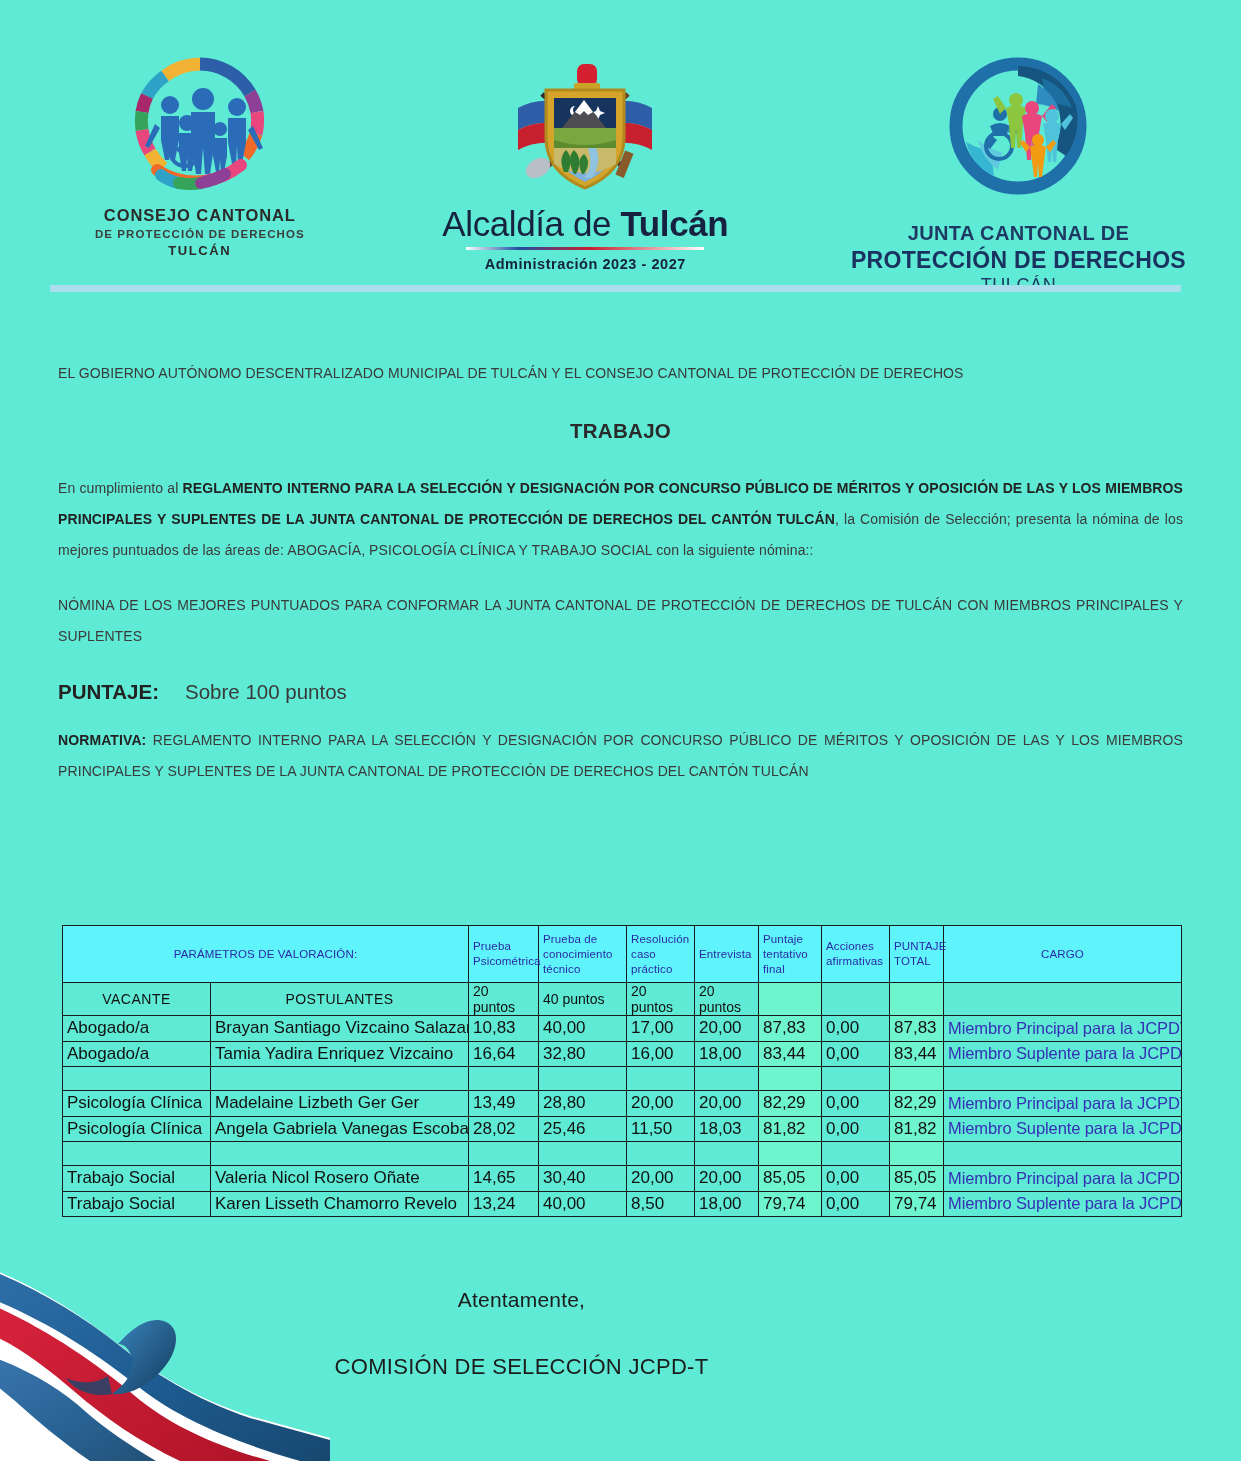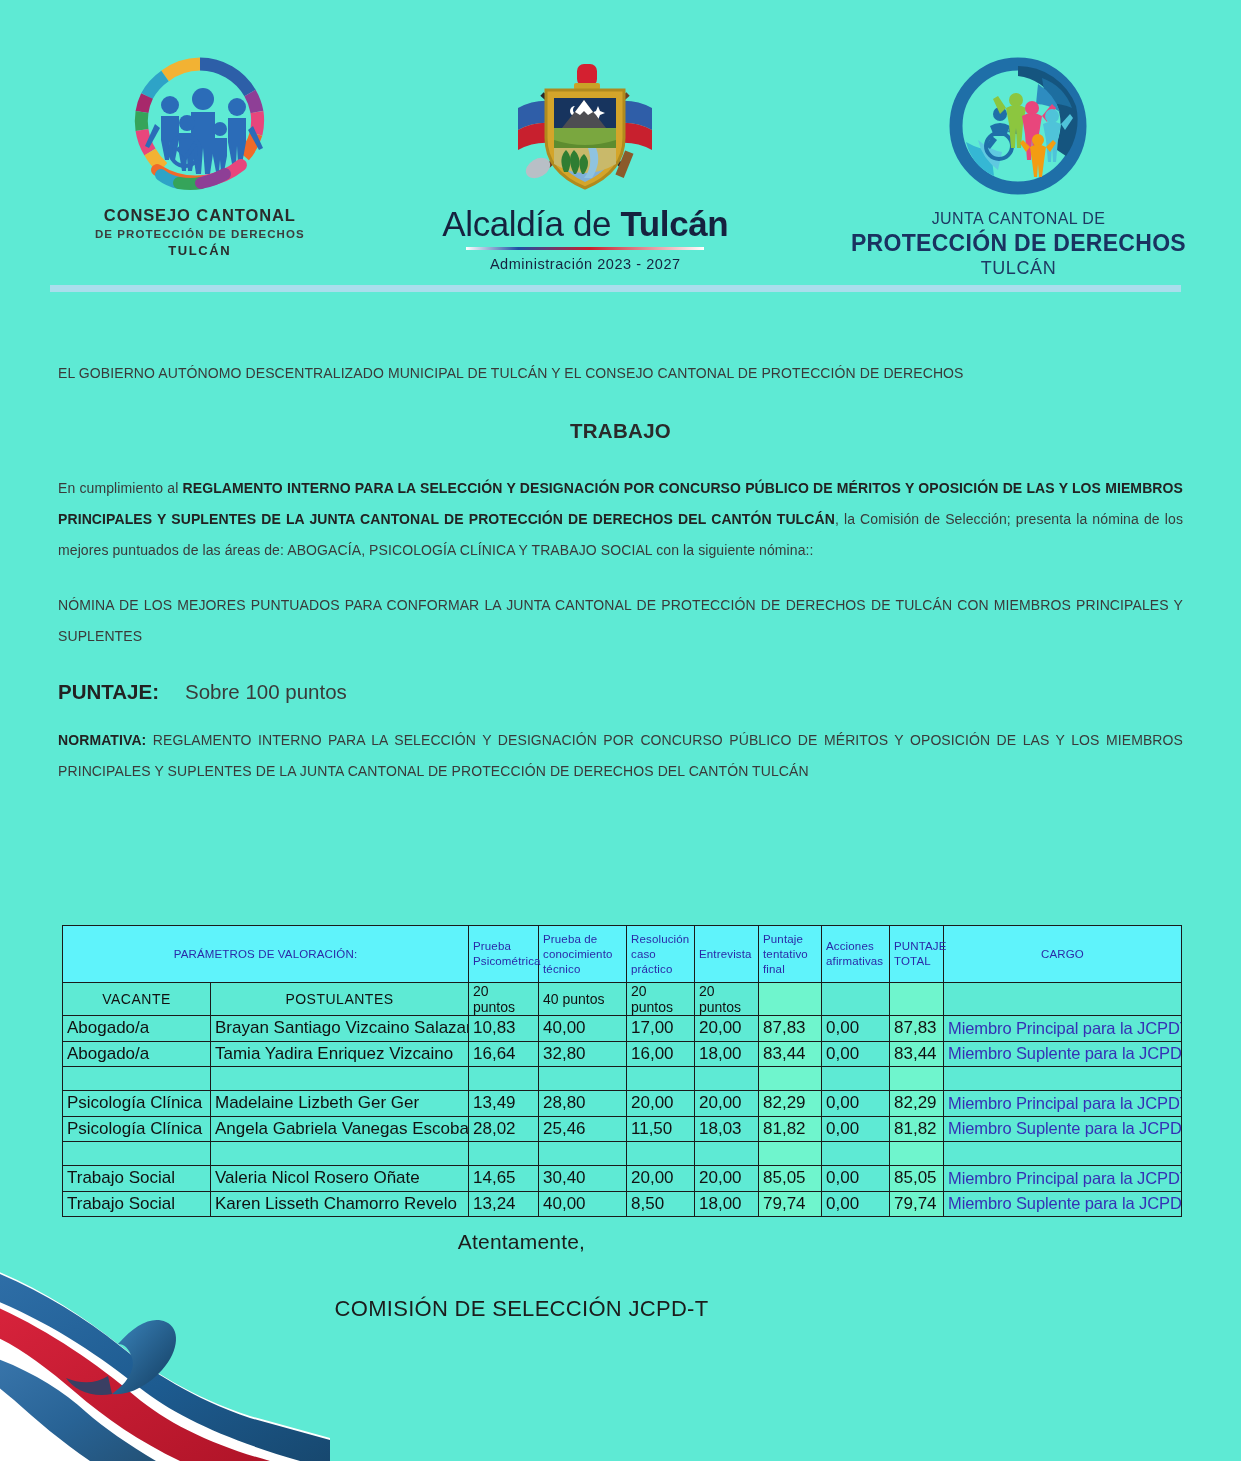--- a/index.html
+++ b/index.html
@@ -51,29 +51,29 @@
   .logo2-t1 {
     font-size: 35px; font-weight: 400; color: #16223f;
     letter-spacing: -0.4px; margin-top: -2px; white-space: nowrap;
   }
   .logo2-t1 b { font-weight: 800; }
   .logo2-rule {
     width: 238px; height: 3px; margin-top: 3px;
     background: linear-gradient(to right,#ffffff 0%, #1f4fa3 22%, #c8202e 52%, #ffffff 100%);
   }
   .logo2-t2 {
-    font-size: 14.5px; font-weight: 400; color: #16223f;
+    font-size: 14.5px; font-weight: 700; color: #16223f;
     letter-spacing: 0.55px; margin-top: 6px;
   }
 
   
   .logo3-mark { width: 152px; height: 150px; }
   .logo3-t1 {
-    font-size: 16px; font-weight: 400; color: #1e3a63;
-    letter-spacing: 0.4px; margin-top: 6px;
+    font-size: 20px; font-weight: 700; color: #1e3a63;
+    letter-spacing: 0.4px; margin-top: 18px;
   }
   .logo3-t2 {
     font-size: 23px; font-weight: 800; color: #1a3260;
     letter-spacing: 0.3px; margin-top: 2px;
   }
   .logo3-t3 {
     font-size: 18px; font-weight: 400; color: #1e3a63;
     letter-spacing: 0.6px; margin-top: 1px;
   }
 
@@ -161,21 +161,21 @@
     color: #3530b5;
     font-weight: 700;
     font-size: 16.5px;
     padding-left: 7px;
     letter-spacing: -0.1px;
   }
 
   
   .footer {
     position: absolute;
-    left: 0; top: 1230px;
+    left: 0; top: 1288px;
     width: 1043px;
     text-align: center;
   }
   .foot-1 {
     font-size: 21px; color: #1c1c1c; letter-spacing: 0.2px;
   }
   .foot-2 {
     font-size: 22px; color: #1c1c1c; margin-top: 42px; letter-spacing: 0.3px;
   }
   .flag-deco {

